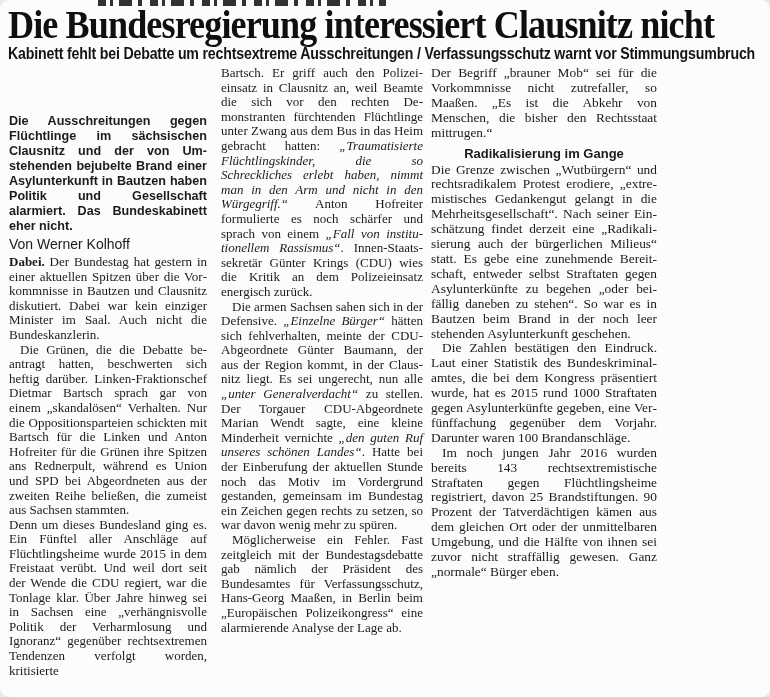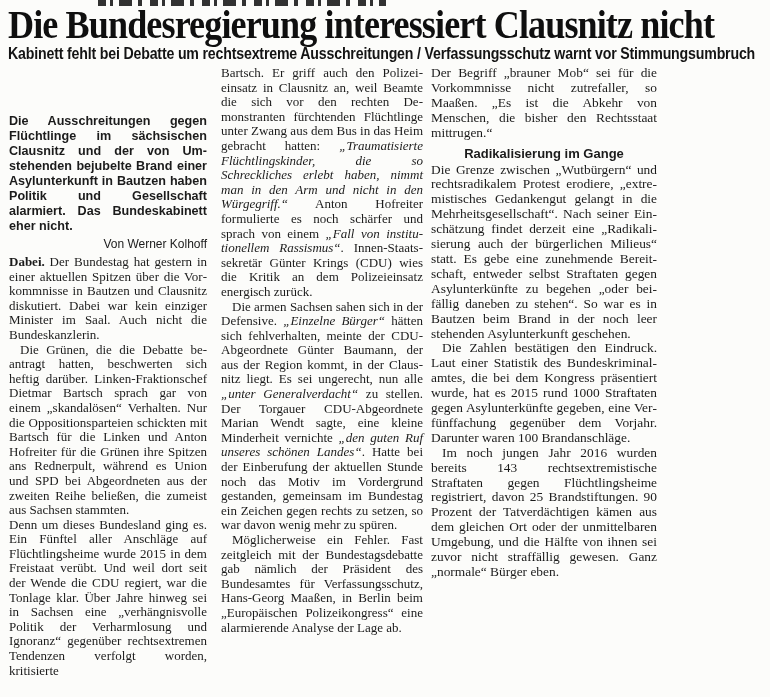--- a/index.html
+++ b/index.html
@@ -1,19 +1,20 @@
 <!DOCTYPE html>
 <html lang="de"><head>
 <meta charset="utf-8">
 <style>
   html,body{margin:0;padding:0;background:#e9e9e7;}
   .page{
     position:relative; width:770px; height:697px; margin:0 auto;
     background:#fcfcfa; overflow:hidden; color:#1a1a1a;
     font-family:"Liberation Serif", serif;
+    border-radius:9px;
   }
   
   .fragment{
     position:absolute; top:0; left:98px; width:288px; height:6px; opacity:.88;
     background:repeating-linear-gradient(90deg,
       #161616 0 8px, transparent 8px 12px,
       #161616 12px 15px, transparent 15px 21px,
       #161616 21px 34px, transparent 34px 40px,
       #161616 40px 44px, transparent 44px 52px);
   }
@@ -41,21 +42,21 @@
   }
   .col1{width:198px; margin-right:14px;margin-top:48px;}
   .col2{width:202px; margin-right:8px;}
   .col3{width:226px; font-size:13.4px; line-height:14.9px;}
   .lead{
     font-family:"Liberation Sans", sans-serif; font-weight:bold;
     font-size:12.6px; line-height:15px; margin:0 0 3px 0;
   }
   .byline{
     font-family:"Liberation Sans", sans-serif;
-    font-size:12px; line-height:15px; margin:2px 0 3px 0; text-align:right;
+    font-size:14px; line-height:15px; margin:2px 0 3px 0; text-align:left;
   }
   .crosshead{
     font-family:"Liberation Sans", sans-serif; font-weight:bold;
     font-size:13px; line-height:15px; margin:5px 0 2px 0; text-align:center;
   }
   .body{margin:0;}
   .indent{text-indent:11px;}
   .rb{font-weight:bold;}
   .ri{font-style:italic;}
 </style>

